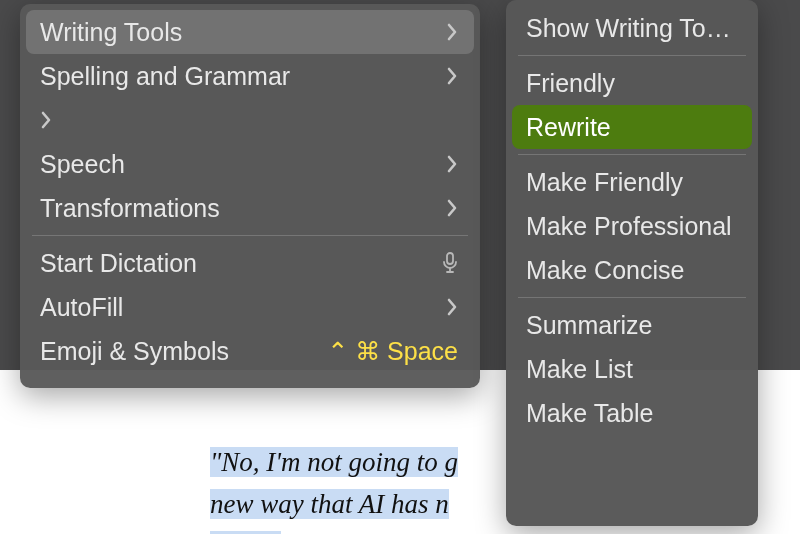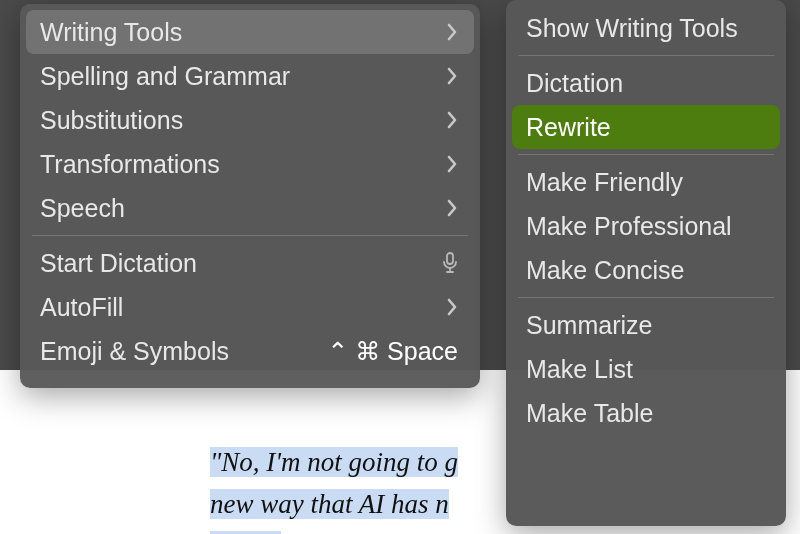--- a/index.html
+++ b/index.html
@@ -40,21 +40,21 @@
     box-sizing:border-box;
     background:rgba(88,88,88,0.96);
   }
   .menu.first{
     left:20px; top:4px;
     width:460px;
     height:384px;
   }
   .menu.sub{
     left:506px; top:0;
-    width:280px;
+    width:252px;
     height:526px;
     background:rgba(88,88,88,0.98);
     border-radius:10px;
   }
   .item{
     display:flex;
     align-items:center;
     justify-content:space-between;
     height:44px;
     padding:0 16px 0 14px;
@@ -73,21 +73,21 @@
     background:#4d7c0f;
     color:#fff;
   }
   .sep{
     height:1px;
     background:rgba(255,255,255,0.18);
     margin:5px 6px;
   }
   
   .shortcut{
-    color:#ffffff;
+    color:#fde047;
     font-size:25px;
     display:flex;
     align-items:center;
     gap:2px;
     text-align:right;
   }
   
   .chev{
     width:12px;height:18px;display:inline-block;
   }
@@ -123,37 +123,36 @@
   </div>
   <div class="item">
     <span class="label">Spelling and Grammar</span>
     <span class="chev">
         <svg viewBox="0 0 12 18">
           <path d="M3 2 L9 9 L3 16"></path>
         </svg>
       </span>
   </div>
   <div class="item">
-    <span class="label">Substitutions</span>
+    <span class="chev">
+        <svg viewBox="0 0 12 18">
+          <path d="M3 2 L9 9 L3 16"></path>
+        </svg>
+      </span>
+  </div>
+  <div class="item">
+    <span class="label">Speech</span>
     <span class="chev">
         <svg viewBox="0 0 12 18">
           <path d="M3 2 L9 9 L3 16"></path>
         </svg>
       </span>
   </div>
   <div class="item">
     <span class="label">Transformations</span>
-    <span class="chev">
-        <svg viewBox="0 0 12 18">
-          <path d="M3 2 L9 9 L3 16"></path>
-        </svg>
-      </span>
-  </div>
-  <div class="item">
-    <span class="label">Speech</span>
     <span class="chev">
         <svg viewBox="0 0 12 18">
           <path d="M3 2 L9 9 L3 16"></path>
         </svg>
       </span>
   </div>
 
   <div class="sep"></div>
 
   <div class="item">
@@ -180,21 +179,21 @@
     <span class="shortcut">⌃ ⌘ Space</span>
   </div>
 </div>
 
 <div class="menu sub">
   <div class="item">
     <span class="label">Show Writing Tools</span>
   </div>
   <div class="sep"></div>
   <div class="item">
-    <span class="label">Dictation</span>
+    <span class="label">Friendly</span>
   </div>
   <div class="item highlight-blue">
     <span class="label">Rewrite</span>
   </div>
   <div class="sep"></div>
   <div class="item">
     <span class="label">Make Friendly</span>
   </div>
   <div class="item">
     <span class="label">Make Professional</span>

